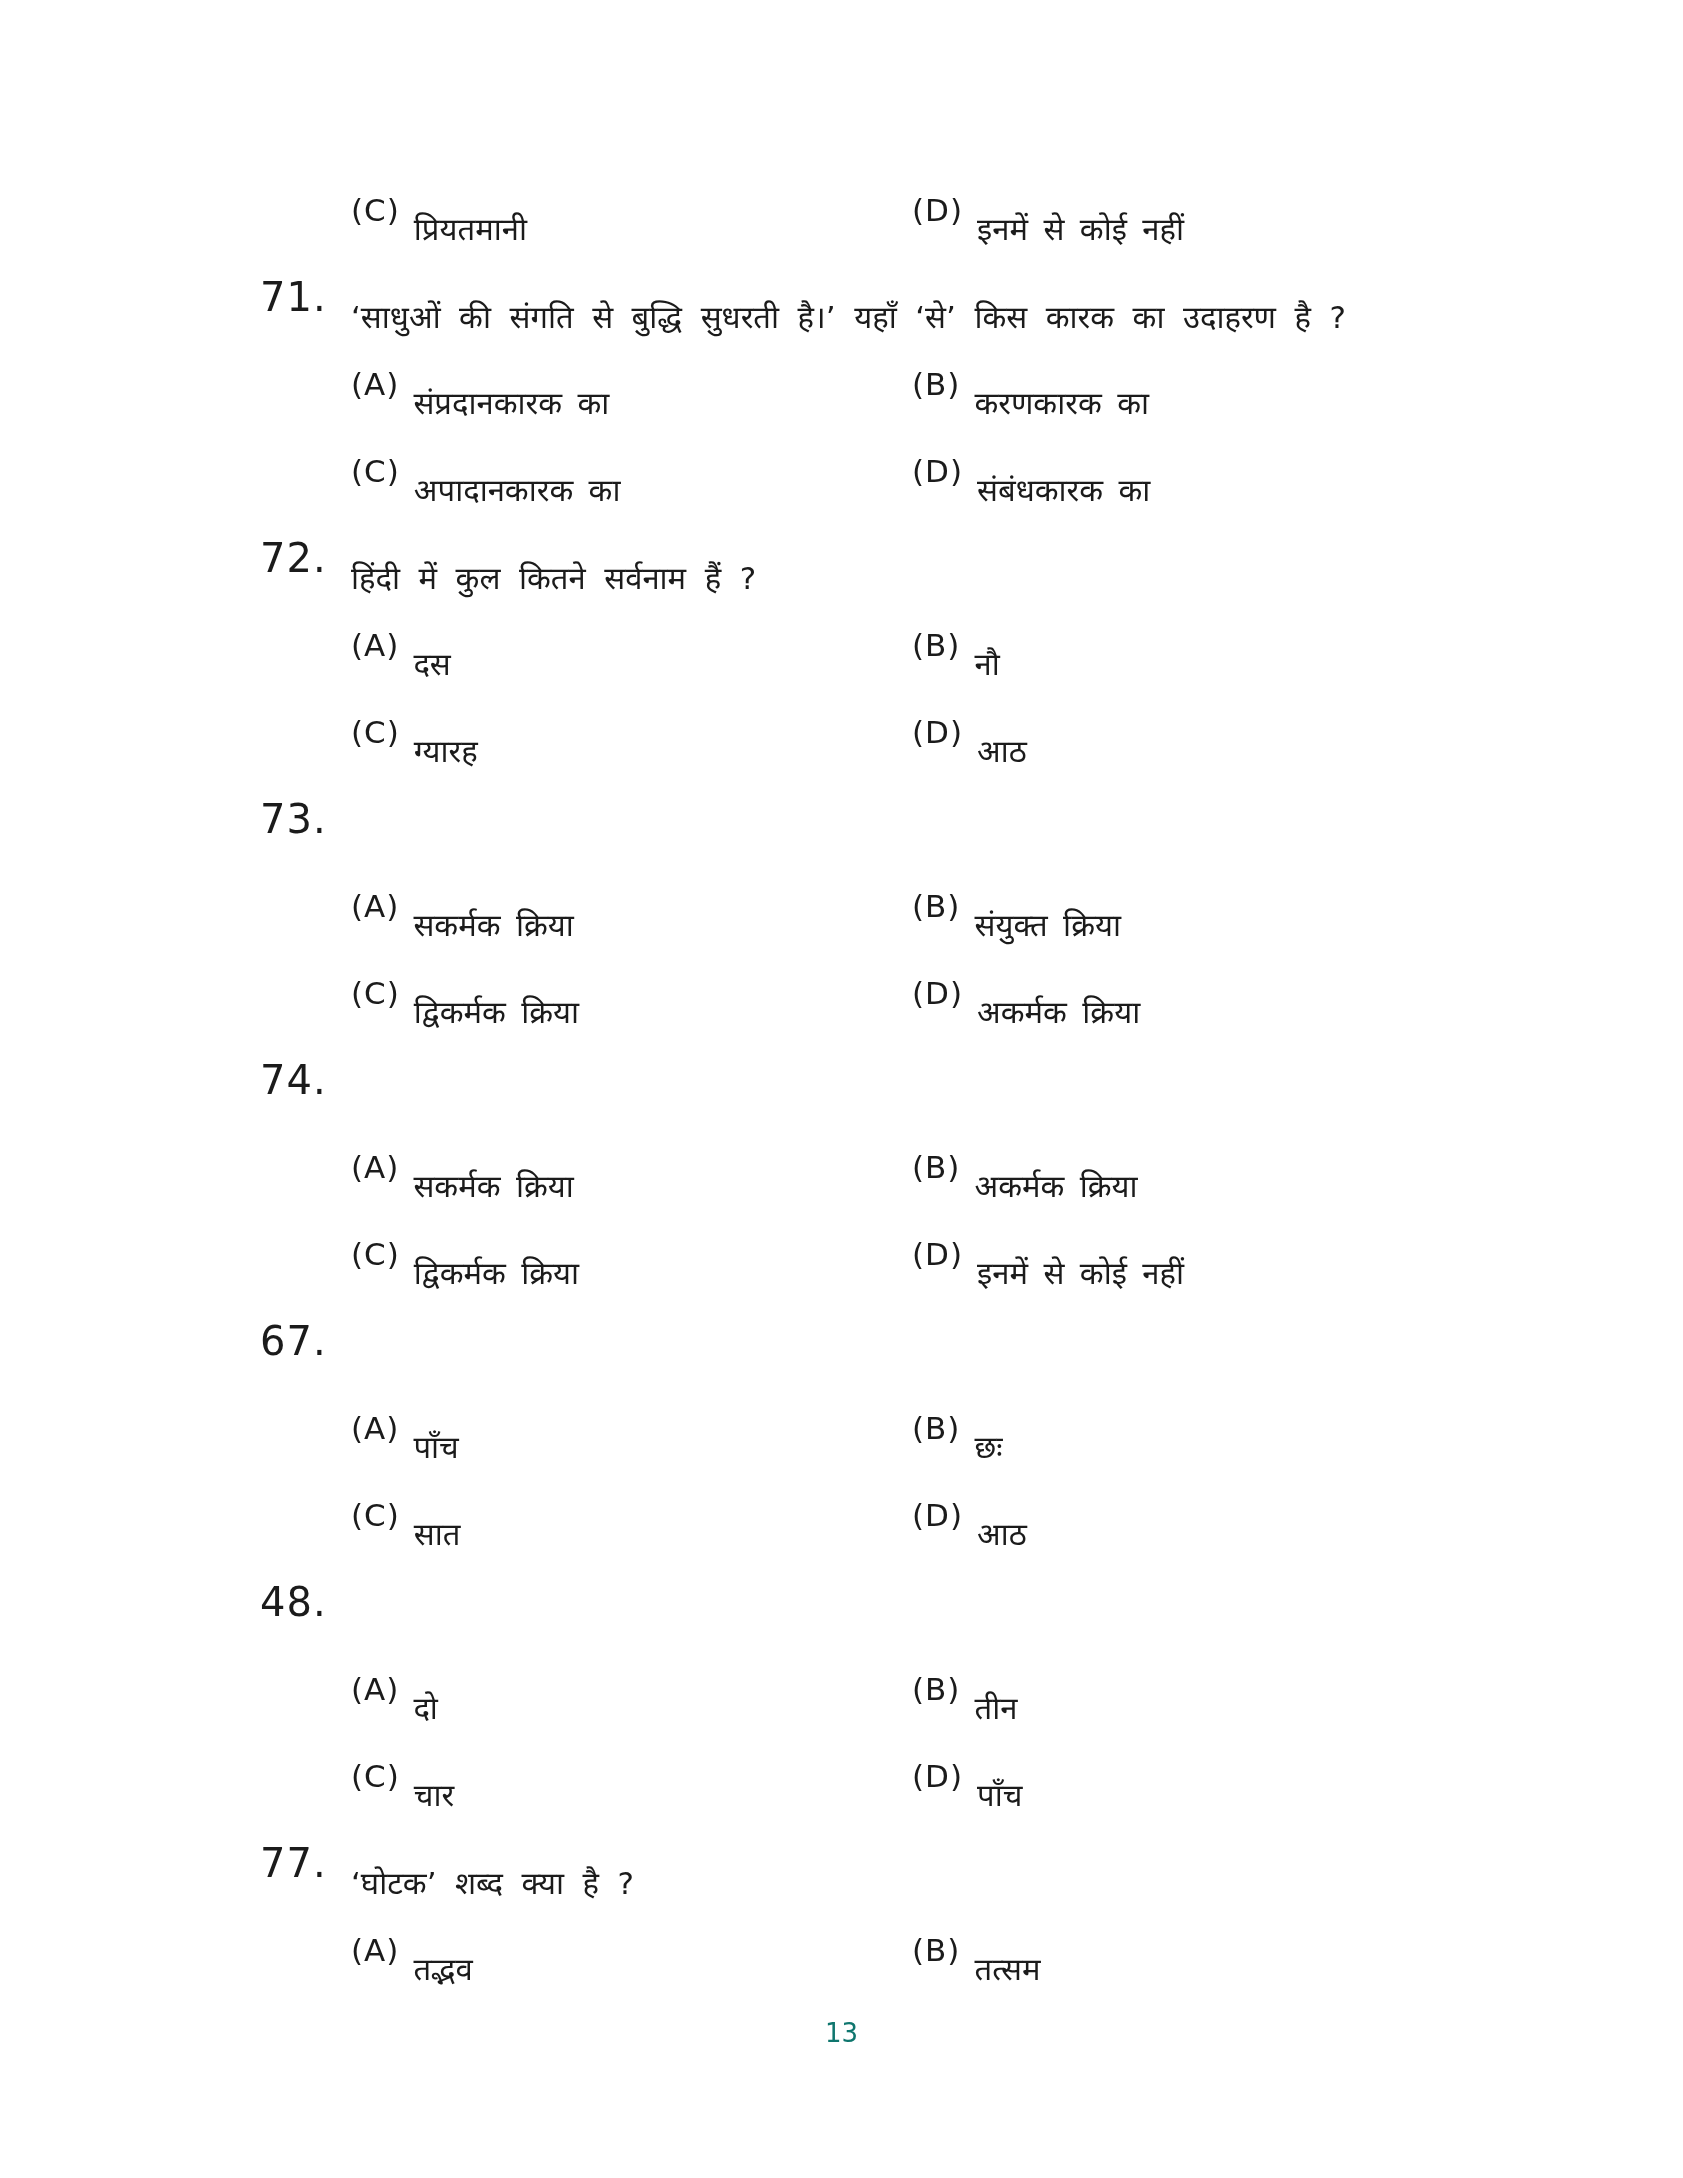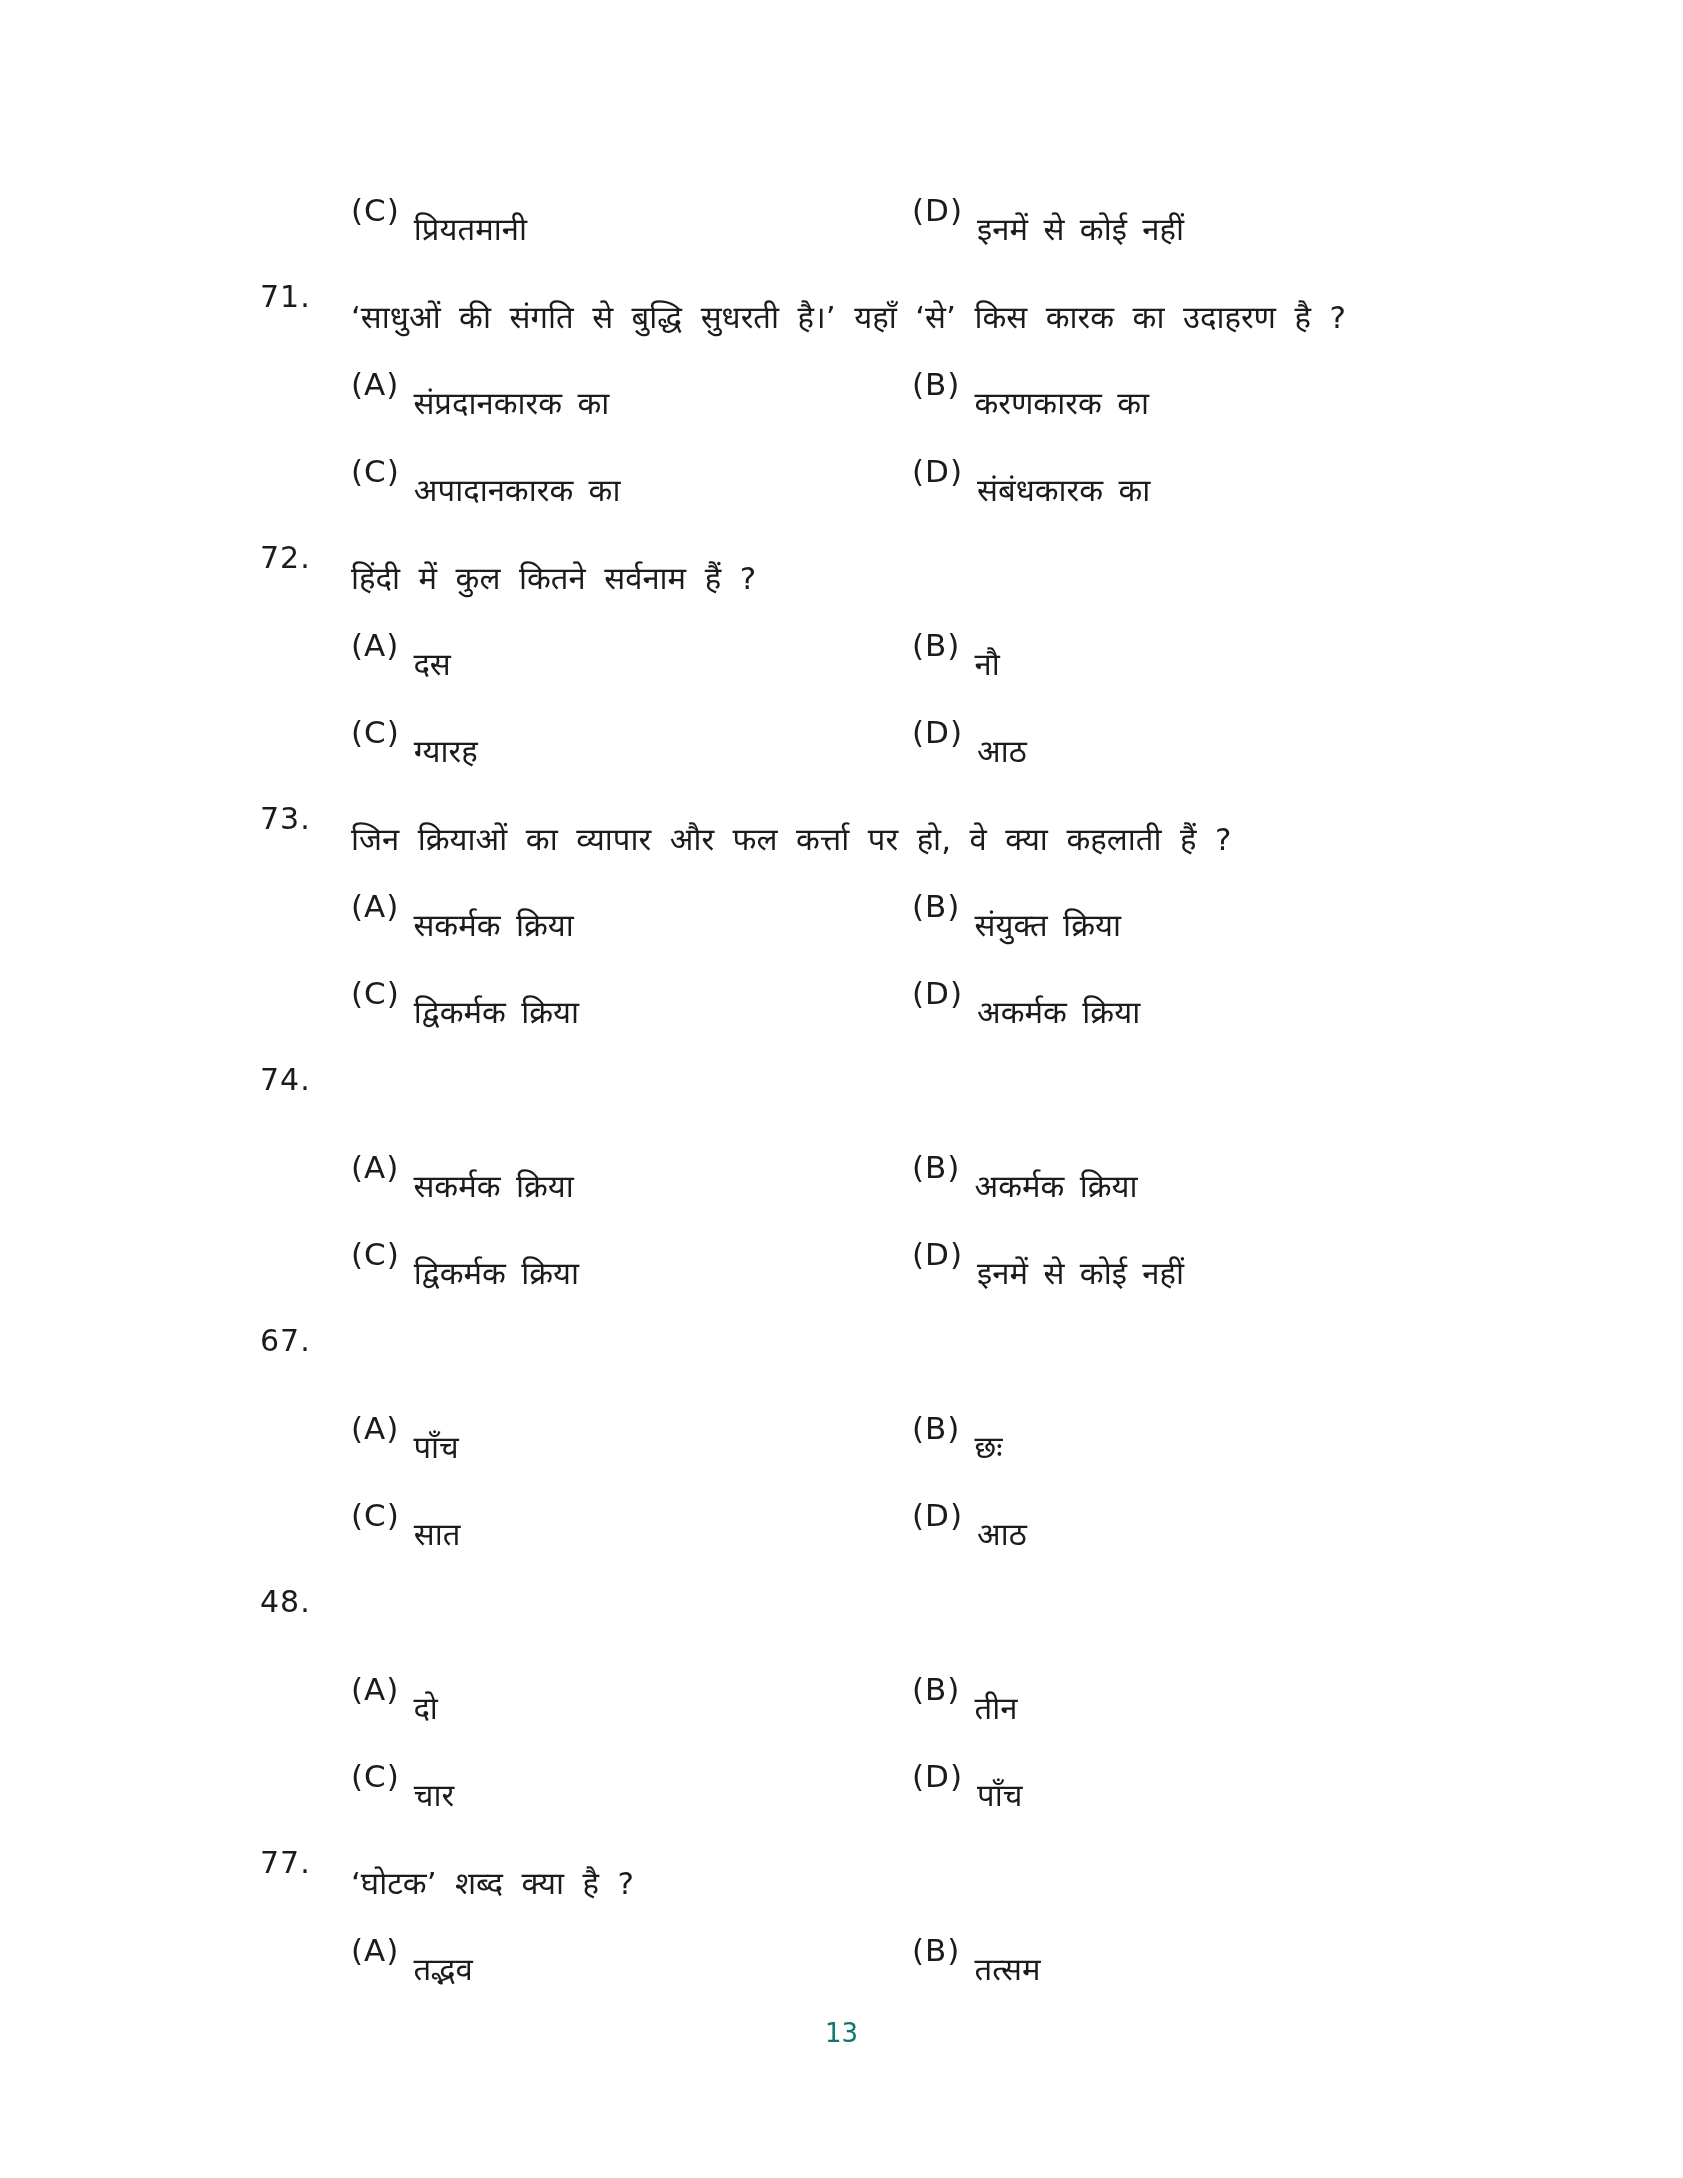--- a/index.html
+++ b/index.html
@@ -27,21 +27,21 @@
     height: 87px;
     display: flex;
     align-items: center;
     white-space: nowrap;
   }
   
   .q-num {
     flex: none;
     margin-left: 260px;
     width: 91px;
-    font-size: 30px;
+    font-size: 40px;
     letter-spacing: 1px;
   }
   .q-text {
     word-spacing: 0.28em;
     margin-top: 38px;
   }
   
   .opt {
     display: flex;
     align-items: center;
@@ -134,21 +134,20 @@
         <span class="opt-text">ग्यारह</span>
       </div>
       <div class="opt col2">
         <span class="opt-label">(D)</span>
         <span class="opt-text">आठ</span>
       </div>
     </div>
 
     <div class="row q-row">
       <span class="q-num">73.</span>
-      <span class="q-text">जिन क्रियाओं का व्यापार और फल कर्त्ता पर हो, वे क्या कहलाती हैं ?</span>
     </div>
     <div class="row opt-row">
       <div class="opt col1">
         <span class="opt-label">(A)</span>
         <span class="opt-text">सकर्मक क्रिया</span>
       </div>
       <div class="opt col2">
         <span class="opt-label">(B)</span>
         <span class="opt-text">संयुक्त क्रिया</span>
       </div>

